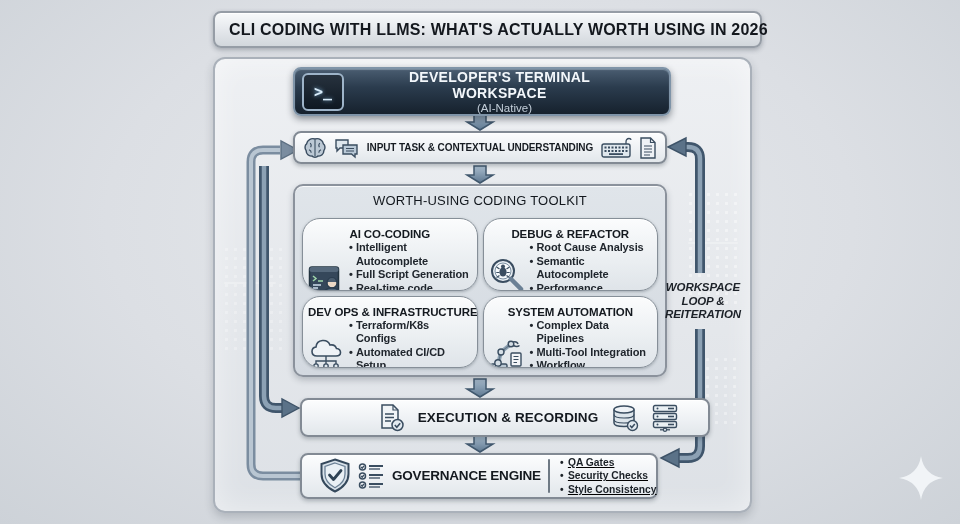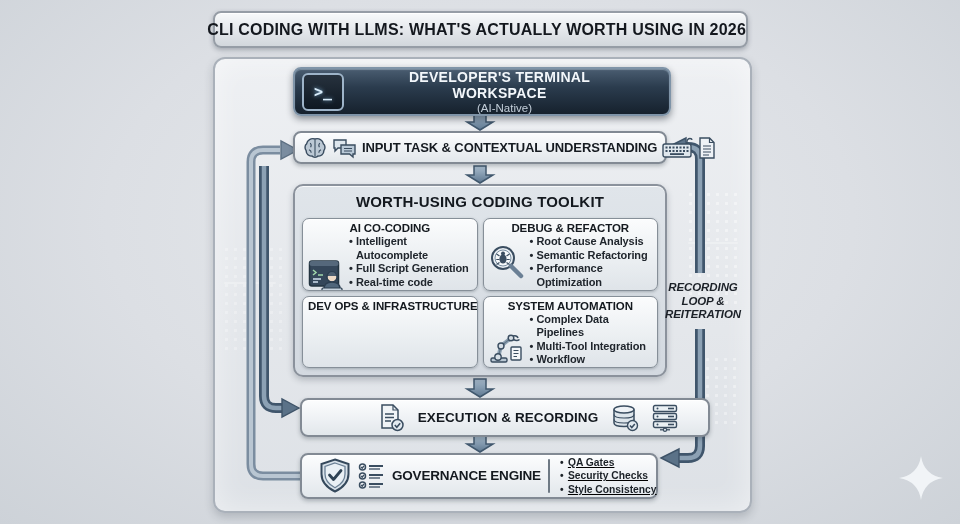--- a/index.html
+++ b/index.html
@@ -10,21 +10,21 @@
     -webkit-font-smoothing:antialiased;
   }
   .abs{position:absolute;}
 
   
   .title-bar{
     left:213px;top:11px;width:531px;height:33px;border-radius:8px;
     background:linear-gradient(180deg,#f8fafb 0%,#e7eaee 45%,#d2d7dc 100%);
     border:2px solid #969da6;
     box-shadow:0 2px 5px rgba(30,40,52,.3), inset 0 1px 0 #ffffff;
-    display:flex;align-items:center;justify-content:flex-end;
+    display:flex;align-items:center;justify-content:flex-start;padding-left:14px;
   }
   .title-bar span{font-size:16px;font-weight:bold;color:#14181e;letter-spacing:.2px;white-space:nowrap;}
 
   
   .main-panel{
     left:213px;top:57px;width:535px;height:452px;border-radius:12px;
     background:linear-gradient(180deg,#eef0f3 0%,#e4e7eb 60%,#dde1e6 100%);
     border:2px solid #aab1ba;
     box-shadow:0 4px 10px rgba(30,40,52,.2), inset 0 0 30px rgba(255,255,255,.5);
   }
@@ -53,39 +53,39 @@
 
   
   .bar{
     border-radius:8px;
     background:linear-gradient(180deg,#fcfdfe 0%,#eef1f4 55%,#e2e7eb 100%);
     border:2px solid #828a94;
     box-shadow:0 2px 4px rgba(40,52,64,.3), inset 0 1px 0 #fff;
     display:flex;align-items:center;padding-left:48px;
   }
   .input-bar{left:293px;top:131px;width:374px;height:33px;padding:0 8px;gap:5px;box-sizing:border-box;justify-content:space-between;}
-  .input-bar .lbl{font-size:13px;font-weight:bold;color:#161b21;white-space:nowrap;letter-spacing:-.1px;}
+  .input-bar .lbl{font-size:10px;font-weight:bold;color:#161b21;white-space:nowrap;letter-spacing:-.1px;}
   .icon{flex-shrink:0;display:block;}
 
   
   .toolkit{
     left:293px;top:184px;width:374px;height:193px;border-radius:10px;
     background:linear-gradient(180deg,#e0e5ea 0%,#d3d9e0 100%);
     border:2px solid #8b929c;
     box-shadow:0 3px 6px rgba(40,52,64,.25), inset 0 1px 0 rgba(255,255,255,.8);
     box-sizing:border-box;
   }
-  .toolkit-title{position:absolute;top:7px;left:0;right:0;text-align:center;font-size:15px;font-weight:bold;color:#13181e;letter-spacing:.2px;}
+  .toolkit-title{position:absolute;top:7px;left:0;right:0;text-align:center;font-size:13px;font-weight:normal;color:#13181e;letter-spacing:.2px;}
   .cards{position:absolute;left:7px;right:7px;top:32px;bottom:7px;display:grid;grid-template-columns:1fr 1fr;grid-template-rows:1fr 1fr;gap:5px;}
   .card{
-    border-radius:7px;
+    border-radius:18px;
     background:linear-gradient(180deg,#fbfcfd 0%,#eaeef1 60%,#dfe4e9 100%);
     border:1.5px solid #868f98;
     box-shadow:0 1px 3px rgba(40,52,64,.3), inset 0 1px 0 #fff;
-    padding:3px 5px 2px 5px;box-sizing:border-box;overflow:hidden;
+    padding:9px 5px 2px 5px;box-sizing:border-box;overflow:hidden;
   }
   .card-title{text-align:center;font-size:11.5px;font-weight:bold;color:#14191f;white-space:nowrap;letter-spacing:-.1px;}
   .card-body{display:flex;align-items:center;gap:4px;margin-top:1px;}
   .card-body .icon{width:36px;}
   .blist{flex:1;}
   .blist .b{
     font-size:11px;font-weight:bold;color:#20262d;line-height:1.24;
     padding-left:8px;position:relative;letter-spacing:-.1px;
   }
   .blist .b::before{content:"\2022";position:absolute;left:1px;}
@@ -246,28 +246,42 @@
           <svg class="icon" width="36" height="36" viewBox="0 0 36 36">
             <circle cx="14" cy="14" r="11" fill="#e9eff4" stroke="#3a4d60" stroke-width="2"></circle>
             <circle cx="14" cy="14" r="8" fill="#f6f9fb" stroke="#7b8fa1" stroke-width="1"></circle>
             <path d="M22 22 L32 32" stroke="#6b8095" stroke-width="4.5" stroke-linecap="round"></path>
             <ellipse cx="14" cy="15" rx="3.6" ry="4.6" fill="#3a4d60"></ellipse>
             <circle cx="14" cy="9.5" r="2" fill="#3a4d60"></circle>
             <path d="M10.5 12 l-3 -2 M10.5 15.5 h-3.2 M10.5 18.5 l-3 2 M17.5 12 l3 -2 M17.5 15.5 h3.2 M17.5 18.5 l3 2" stroke="#3a4d60" stroke-width="1.2"></path>
           </svg>
           <div class="blist">
             <div class="b">Root Cause Analysis</div>
-            <div class="b">Semantic Refactoring</div>
+            <div class="b">Semantic Autocomplete</div>
             <div class="b">Performance Optimization</div>
           </div>
         </div>
       </div>
 
       <div class="card">
         <div class="card-title">DEV OPS &amp; INFRASTRUCTURE</div>
+        <div class="card-body">
+          <svg class="icon" width="36" height="34" viewBox="0 0 36 34">
+            <path d="M9 20 Q4 20 4 15.5 Q4 11.5 8 11 Q8.5 5 14.5 4.5 Q20 4 22 9 Q27 8 28.5 12.5 Q32.5 13 32.5 16.5 Q32.5 20 28 20 Z" fill="#eef2f6" stroke="#3a4d60" stroke-width="1.6"></path>
+            <path d="M18 20 V25 M18 25 H8 V28 M18 25 H28 V28 M18 25 V28" fill="none" stroke="#3a4d60" stroke-width="1.4"></path>
+            <circle cx="8" cy="30" r="2.2" fill="#dfe7ed" stroke="#3a4d60" stroke-width="1.3"></circle>
+            <circle cx="18" cy="30" r="2.2" fill="#dfe7ed" stroke="#3a4d60" stroke-width="1.3"></circle>
+            <circle cx="28" cy="30" r="2.2" fill="#dfe7ed" stroke="#3a4d60" stroke-width="1.3"></circle>
+          </svg>
+          <div class="blist">
+            <div class="b">Terraform/K8s Configs</div>
+            <div class="b">Automated CI/CD Setup</div>
+            <div class="b">Security Scanning</div>
+          </div>
+        </div>
       </div>
 
       <div class="card">
         <div class="card-title">SYSTEM AUTOMATION</div>
         <div class="card-body">
           <svg class="icon" width="36" height="36" viewBox="0 0 36 36">
             <rect x="2" y="29" width="16" height="4" rx="1.5" fill="#b9c7d3" stroke="#3a4d60" stroke-width="1.4"></rect>
             <path d="M9 29 L12 17 L22 9" fill="none" stroke="#8da1b2" stroke-width="4"></path>
             <path d="M9 29 L12 17 L22 9" fill="none" stroke="#3a4d60" stroke-width="1.2" opacity=".5"></path>
             <circle cx="12" cy="17" r="3" fill="#d6dfe6" stroke="#3a4d60" stroke-width="1.4"></circle>
@@ -348,21 +362,21 @@
     </div>
     <div class="gov-divider"></div>
     <div class="gov-bullets">
       <div class="b">QA Gates</div>
       <div class="b">Security Checks</div>
       <div class="b">Style Consistency</div>
     </div>
   </div>
 
   <div class="abs feedback-label">
-    <div>RECORDING</div>
+    <div>WORKSPACE</div>
     <div>LOOP &amp;</div>
     <div>REITERATION</div>
   </div>
 
   <svg class="abs" style="left:898px;top:455px;" width="46" height="46" viewBox="0 0 46 46">
     <path d="M23 1 Q26 20 45 23 Q26 26 23 45 Q20 26 1 23 Q20 20 23 1 Z" fill="#f4f7f9" opacity=".9"></path>
   </svg>
 
 </div>
 

